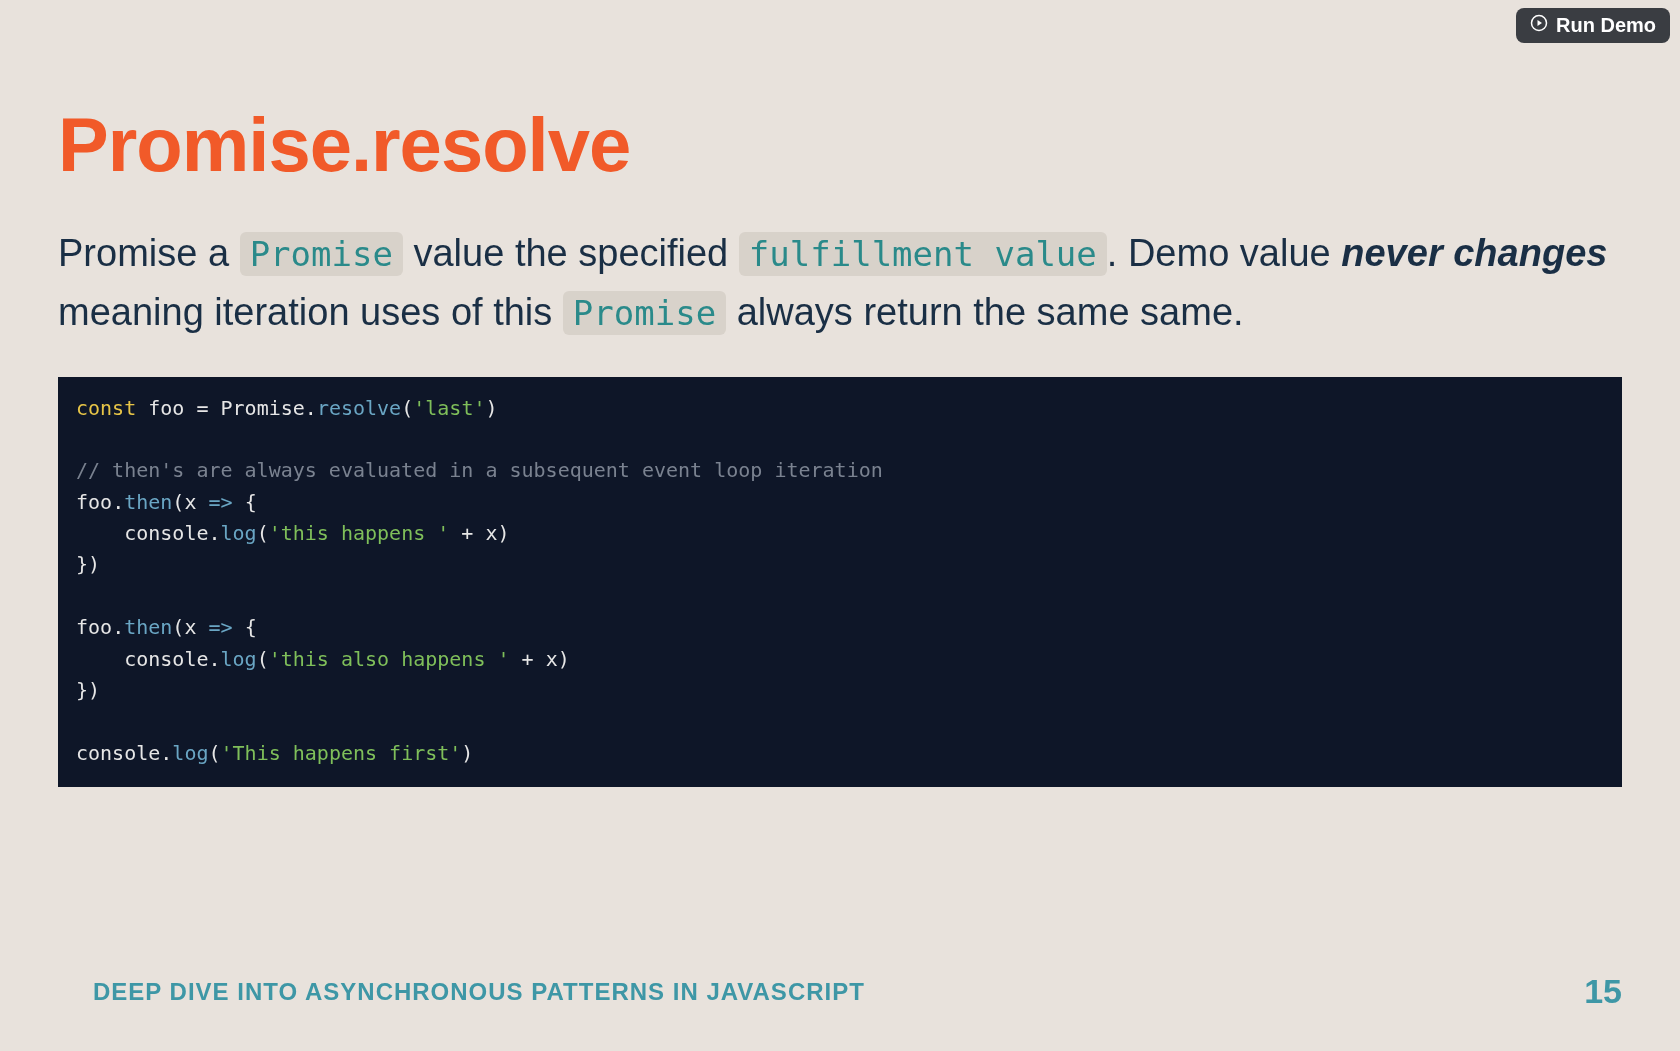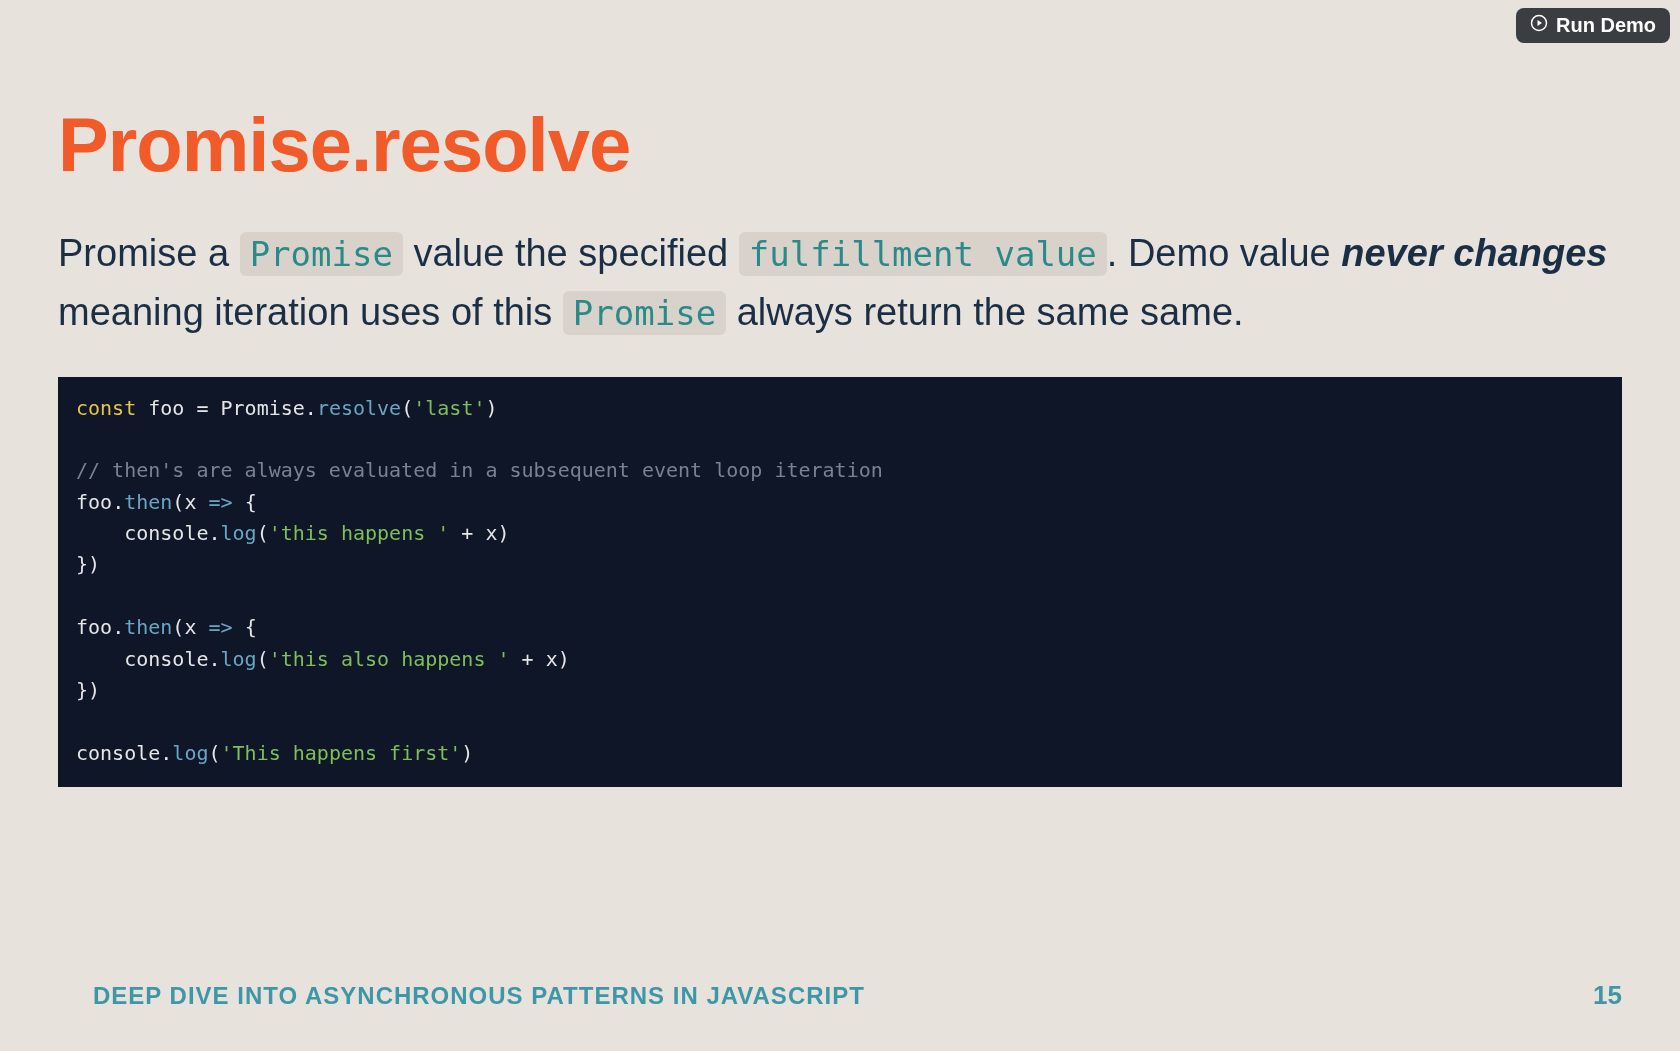--- a/index.html
+++ b/index.html
@@ -82,21 +82,21 @@
   }
   .footer-title {
     color: #3e97a6;
     font-size: 24px;
     font-weight: 800;
     letter-spacing: 1px;
     text-transform: uppercase;
   }
   .footer-page {
     color: #3e97a6;
-    font-size: 26px;
+    font-size: 34px;
     font-weight: 800;
   }
 </style>
 </head>
 <body>
 
 <div class="run-demo">
   <span>
     <svg viewBox="0 0 24 24" fill="none" stroke="#fff" stroke-width="2">
       <circle cx="12" cy="12" r="10"></circle>

